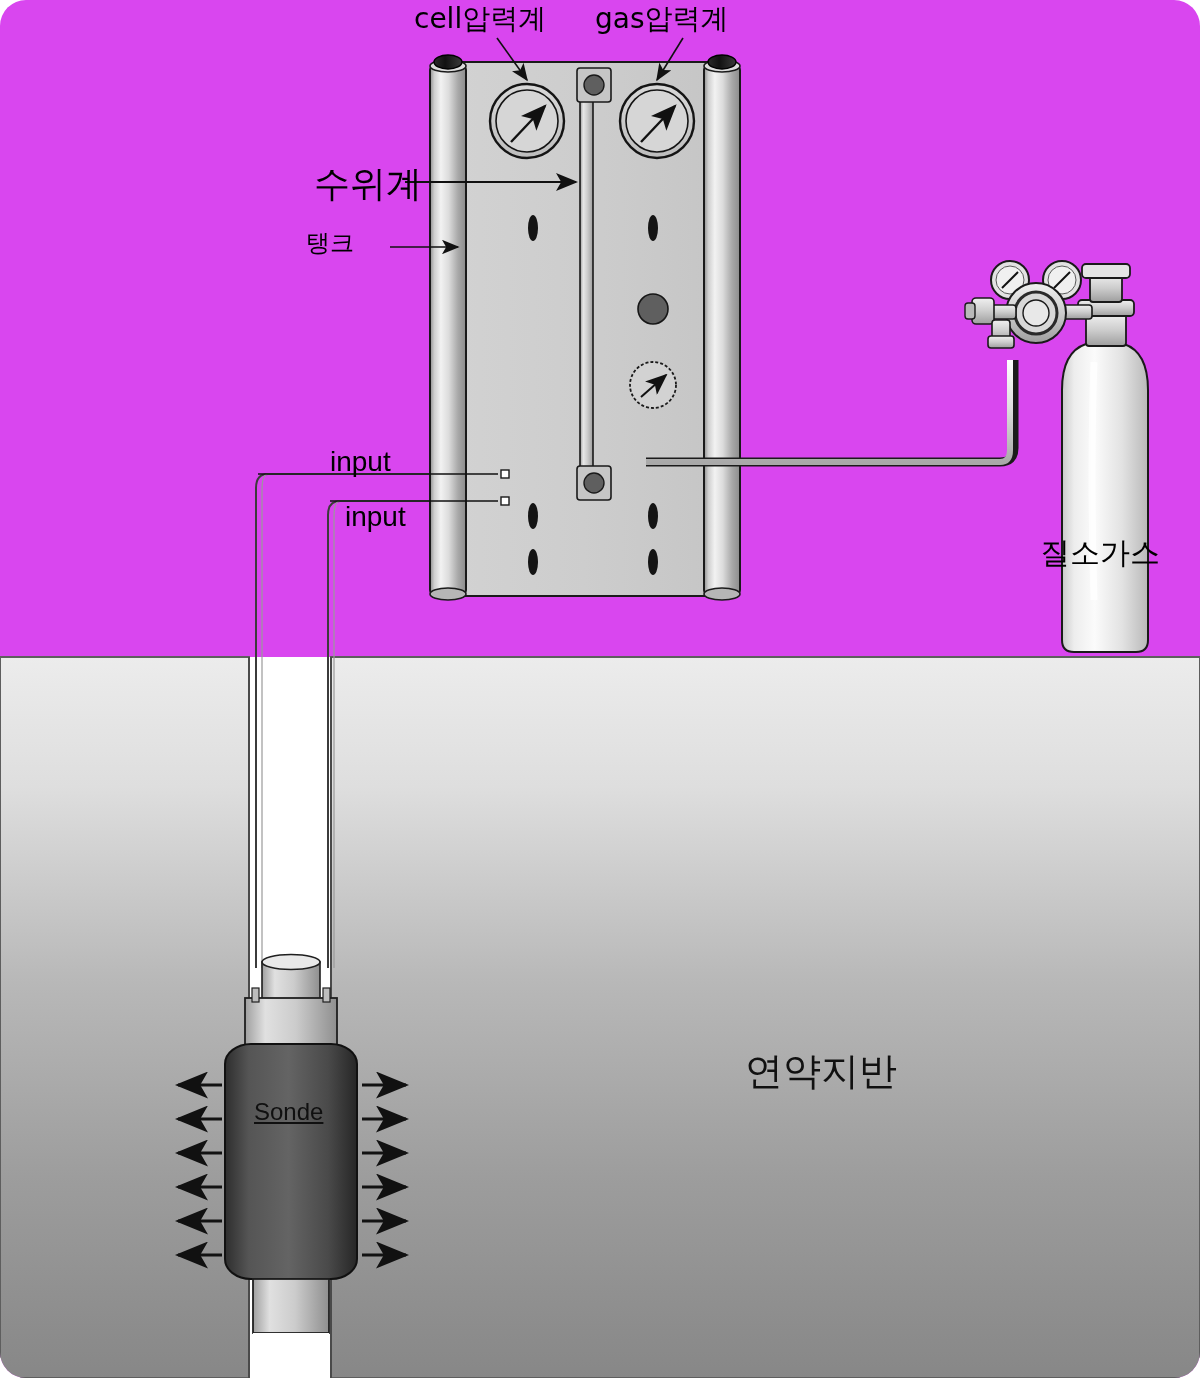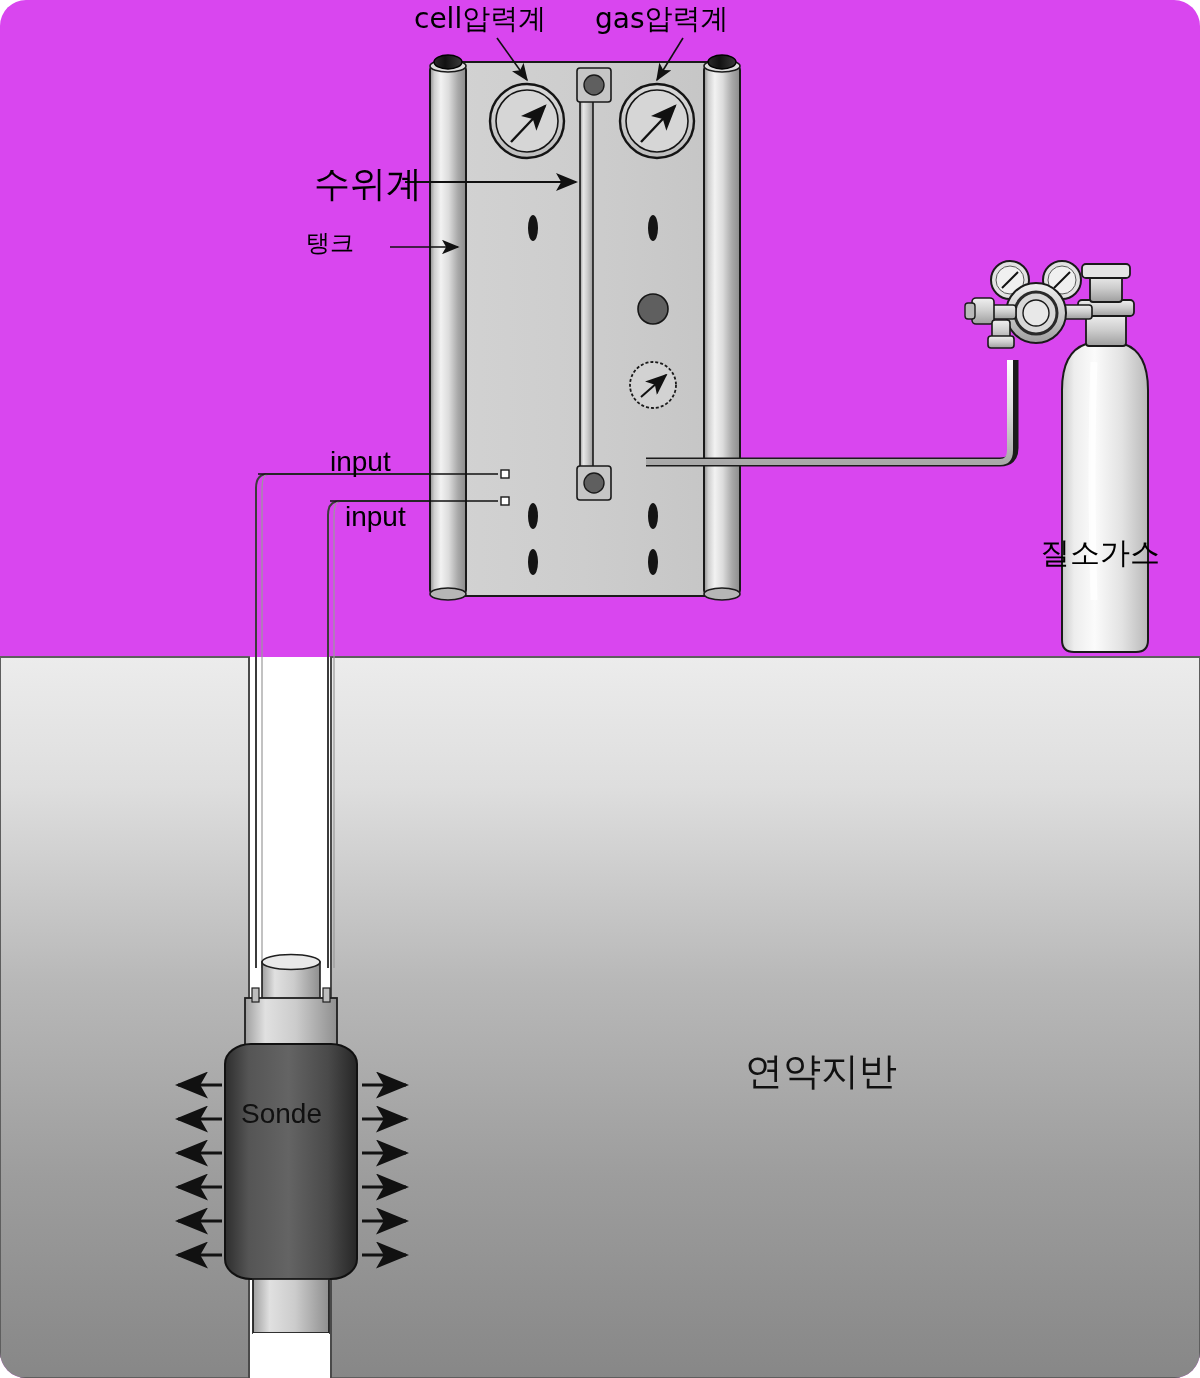--- a/index.html
+++ b/index.html
@@ -282,15 +282,15 @@
 <div class="lbl lbl-ko" style="left:306px; top:231px; font-size:24px;">탱크</div>
 
 <div class="lbl lbl-en" style="left:330px; top:448px; font-size:28px;">input</div>
 
 <div class="lbl lbl-en" style="left:345px; top:503px; font-size:28px;">input</div>
 
 <div class="lbl lbl-ko" style="left:1040px; top:538px; font-size:30px;">질소가스</div>
 
 <div class="lbl lbl-ko" style="left:722px; top:1052px; font-size:38px; color:#111;margin-left:23px;">연약지반</div>
 
-<div class="lbl lbl-en" style="left:241px; top:1100px; font-size:28px; color:#101010;">Sonde</div>
+<div class="lbl lbl-en" style="left:254px; top:1100px; font-size:24px; color:#101010;text-decoration:underline;">Sonde</div>
 
 </div>
 
 </body></html>

